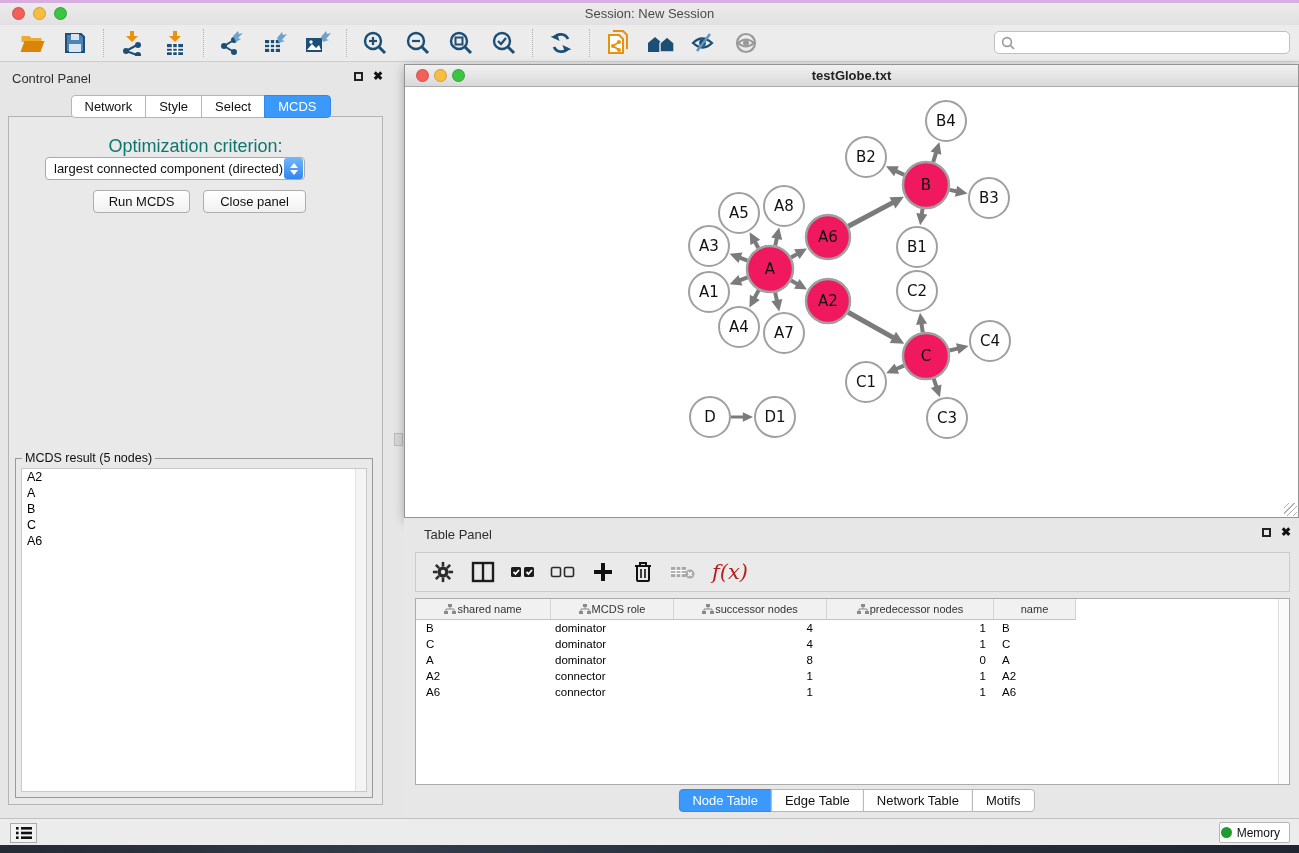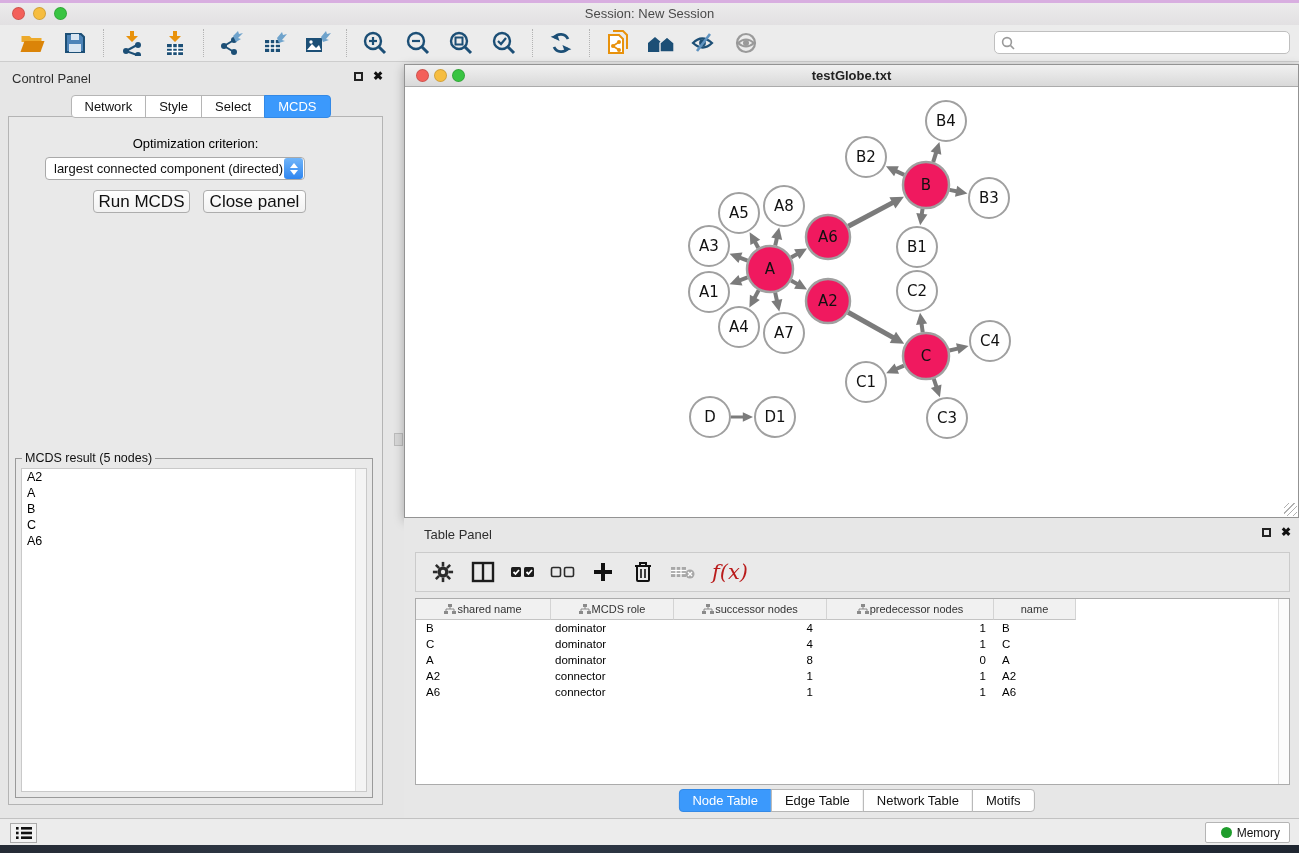--- a/index.html
+++ b/index.html
@@ -28,27 +28,27 @@
   .float-glyph { width:9px; height:9px; border:2px solid #222; display:inline-block; }
   .close-glyph { font-size:12px; font-weight:bold; color:#111; line-height:12px; }
 
   .cp-tabs { position:absolute; top:33px; left:50%; transform:translateX(-50%); display:flex; z-index:2; }
   .seg-tab { font-size:13px; padding:3px 13px; background:#fff; border:1px solid #b5b5b5; margin-left:-1px; color:#111; white-space:nowrap; }
   .seg-tab:first-child { border-radius:4px 0 0 4px; margin-left:10px; }
   .seg-tab:last-child { border-radius:0 4px 4px 0; }
   .seg-tab.active { background:#3b99fc; border-color:#3389e6; color:#fff; }
 
   .cp-box { position:absolute; left:8px; right:8px; top:54px; bottom:13px; border:1px solid #b4b4b4; background:#e9e9e9; }
-  .opt-label { position:absolute; top:19px; width:100%; text-align:center; font-size:13px; color:#000000; }
+  .opt-label { position:absolute; top:19px; width:100%; text-align:center; font-size:18px; color:#0f766e; }
   .cp-select { position:absolute; left:36px; top:40px; width:260px; height:23px; background:#fff; border:1px solid #a9a9a9; border-radius:4px; display:flex; align-items:center; }
   .cp-select .sel-text { flex:1; font-size:13px; padding-left:8px; color:#111; white-space:nowrap; overflow:hidden; }
   .stepper { width:19px; height:21px; margin-right:1px; border-radius:3px; background:linear-gradient(#71b5f9,#2f86f0); display:flex; flex-direction:column; align-items:center; justify-content:center; gap:2px; }
   .stepper .up { width:0;height:0;border-left:4px solid transparent;border-right:4px solid transparent;border-bottom:5px solid #fff; }
   .stepper .dn { width:0;height:0;border-left:4px solid transparent;border-right:4px solid transparent;border-top:5px solid #fff; }
-  .cp-btn { position:absolute; top:73px; height:23px; background:linear-gradient(#ffffff,#f1f1f1); border:1px solid #adadad; border-radius:4px; font-size:17px; font-family:inherit; color:#111; }
+  .cp-btn { position:absolute; top:73px; height:23px; background:linear-gradient(#ffffff,#f1f1f1); border:1px solid #adadad; border-radius:4px; font-size:13px; font-family:inherit; color:#111; }
   .btn-run { left:84px; width:97px; }
   .btn-close { left:194px; width:103px; }
 
   .result-box { position:absolute; left:6px; right:9px; top:341px; bottom:6px; border:1px solid #9a9a9a; }
   .result-legend { position:absolute; top:-8px; left:6px; background:#e9e9e9; padding:0 3px; font-size:12.5px; color:#111; }
   .result-list { position:absolute; left:5px; right:5px; top:9px; bottom:5px; background:#fff; border:1px solid #c9c9c9; overflow:hidden; }
   .result-scroll { position:absolute; right:0; top:0; bottom:0; width:11px; background:#f4f4f4; border-left:1px solid #e2e2e2; }
   .list-item { font-size:12.5px; color:#000; padding:1px 0 1px 5px; line-height:14px; }
   .result-list .list-item:first-child { padding-top:4px; }
 
@@ -80,21 +80,21 @@
   .c0{width:135px;} .c1{width:123px;} .c2{width:153px;} .c3{width:167px;} .c4{width:82px;}
   .td.c0{padding-left:10px;} .td.c1{padding-left:4px;}
   .td.c2{text-align:right;padding-right:14px;} .td.c3{text-align:right;padding-right:8px;}
   .td.c4{padding-left:8px;}
 
   .tp-tabs { position:absolute; left:50%; transform:translateX(-50%); top:271px; display:flex; }
 
   
   .status-bar { position:absolute; left:0; right:0; top:818px; height:27px; background:#ececec; border-top:1px solid #c2c2c2; }
   .list-btn { position:absolute; left:10px; top:4px; width:27px; height:20px; background:#f3f3f3; border:1px solid #ababab; display:flex; align-items:center; justify-content:center; }
-  .memory-btn { position:absolute; right:9px; top:3px; height:21px; background:#fff; border:1px solid #b5b5b5; border-radius:2px; display:flex; align-items:center; gap:5px; padding:0 9px 0 15px; font-size:12px; color:#111; }
+  .memory-btn { position:absolute; right:9px; top:3px; height:21px; background:#fff; border:1px solid #b5b5b5; border-radius:2px; display:flex; align-items:center; gap:5px; padding:0 9px 0 1px; font-size:12px; color:#111; }
   .mem-dot { width:11px; height:11px; border-radius:50%; background:#1f9d2c; }
   .bottom-strip { position:absolute; left:0; right:0; bottom:0; height:8px; background:linear-gradient(90deg,#252b35,#313b49 30%,#27303d 60%,#1f2631); }
 </style>
 </head>
 <body>
 
 <div class="top-accent"></div>
 <div class="titlebar">
   <div class="lights">
     <span class="light l-red"></span>

